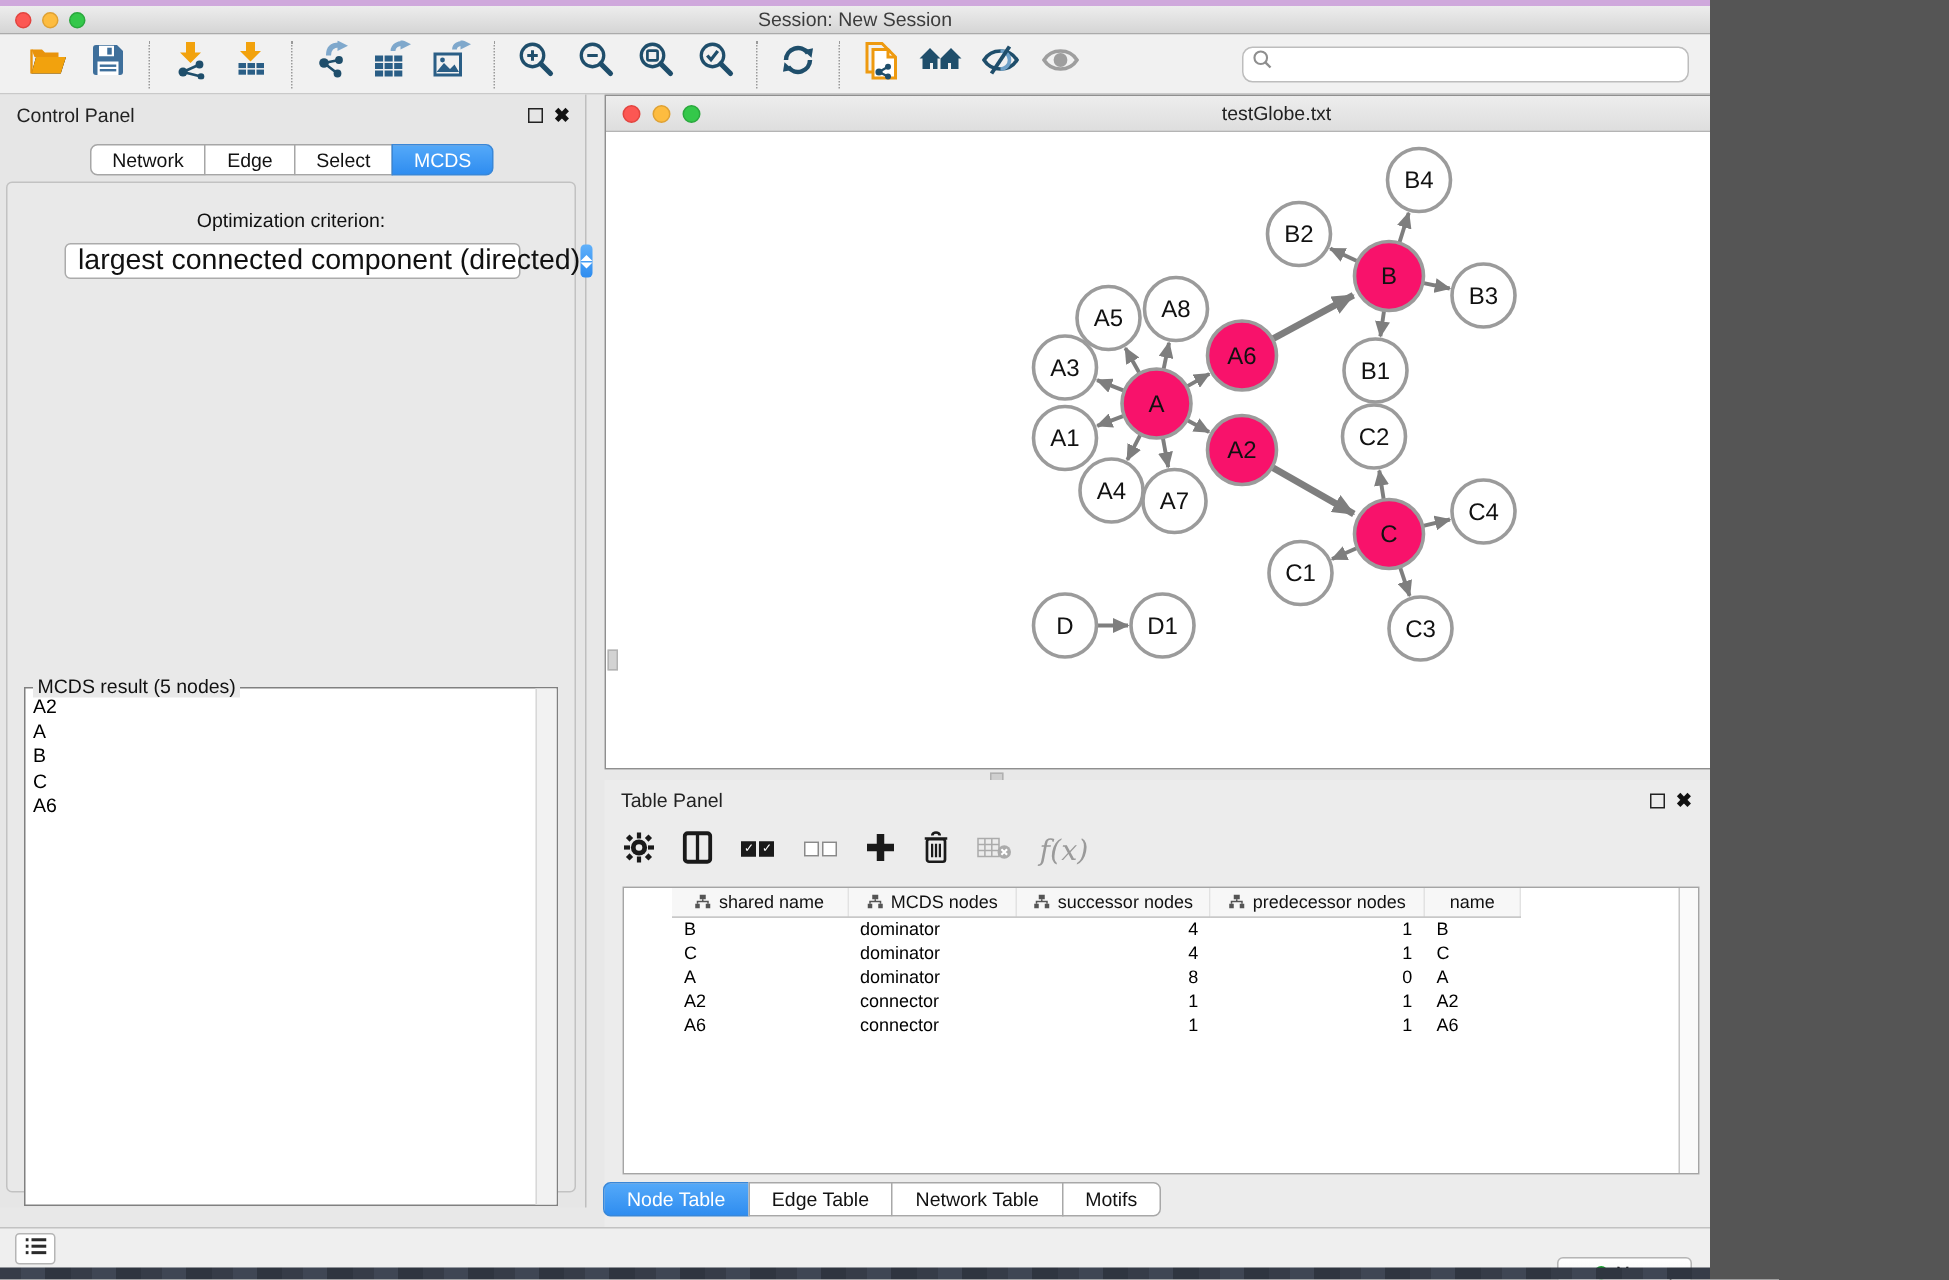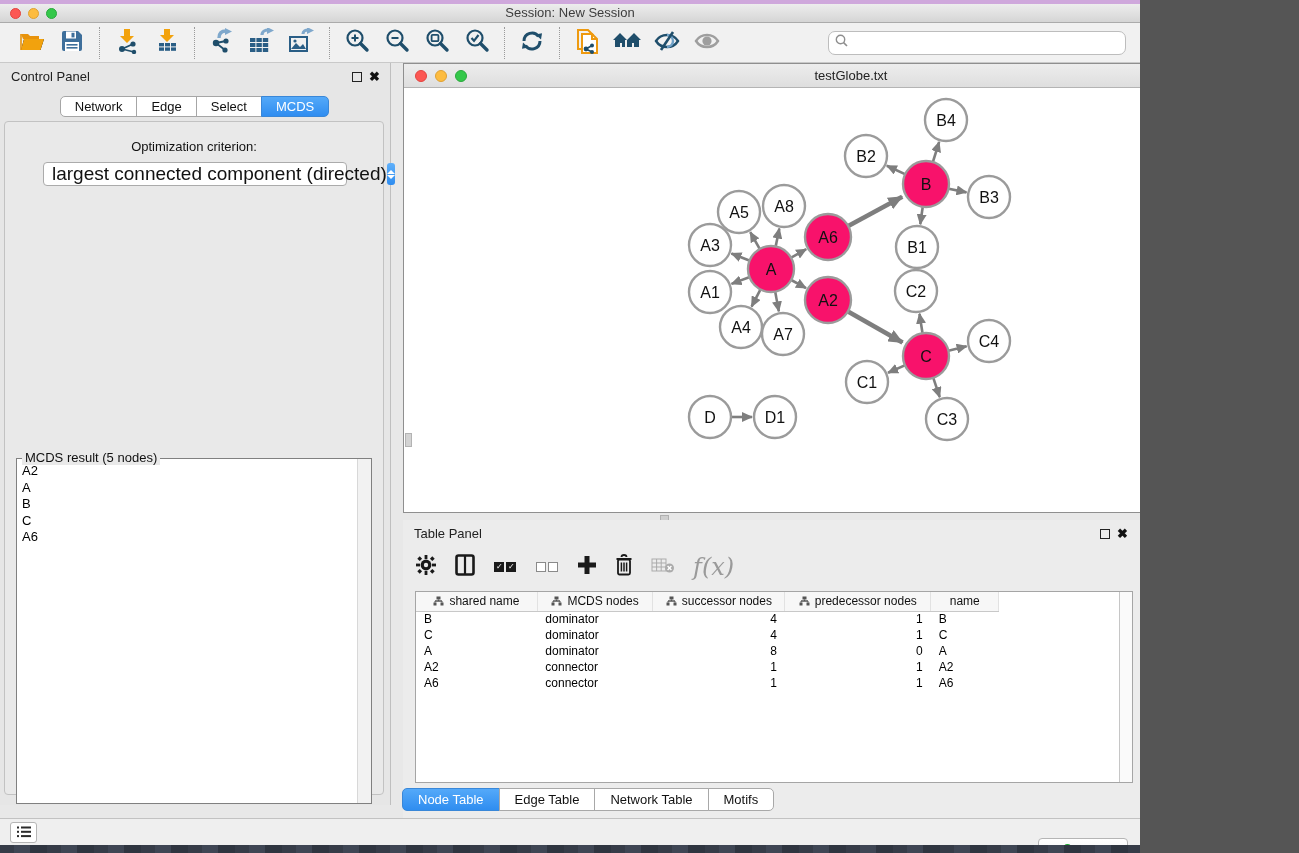--- a/index.html
+++ b/index.html
@@ -81,27 +81,27 @@
     background:repeating-linear-gradient(135deg, transparent 0 2px, #ADADAD 2px 3px); }
   #splitter-handle { position:absolute; left:660px; top:515px; width:9px; height:6px;
     background:#CFCFCF; border:1px solid #B0B0B0; }
 
   
   #table-panel { position:absolute; left:403px; top:520px; right:0; bottom:35px; background:#ECECEC; }
   #table-panel .ph-float { right:30px; } #table-panel .ph-close { right:12px; }
   #tp-toolbar { position:absolute; left:12px; top:30px; right:8px; height:34px; display:flex;
     align-items:center; gap:18px; }
   .tp-ico { display:flex; align-items:center; justify-content:center; height:26px; }
-  #fx-label { font-family:"DejaVu Serif", serif; font-style:italic; font-size:24px; color:#9A9A9A; }
+  #fx-label { font-family:"DejaVu Serif", serif; font-style:italic; font-size:19px; color:#9A9A9A; }
   .chk { width:10px; height:10px; border:1.5px solid #1A1A1A; display:inline-block; margin:0 1px;
     position:relative; background:#fff; }
   .chk.on { background:#1A1A1A; }
   .chk.on::after { content:"✓"; color:#fff; font-size:8px; position:absolute; left:1px; top:-1px; }
   #tbl-wrap { position:absolute; left:12px; top:71px; right:7px; height:192px; background:#fff;
-    border:1px solid #A5A5A5; }
+    border:1px solid #A5A5A5;padding-left:32px; }
   #tbl { border-collapse:collapse; font-size:12px; table-layout:fixed; }
   #tbl th { background:#F7F7F7; border-right:1px solid #E2E2E2; border-bottom:1px solid #C8C8C8;
     font-weight:normal; height:19px; text-align:center; color:#111; overflow:hidden; white-space:nowrap;}
   #tbl th .col-ico { margin-right:5px; vertical-align:-1px; }
   #tbl td { height:16px; padding:0 8px; color:#000; white-space:nowrap; overflow:hidden; }
   #tbl td.num { text-align:right; }
   #tbl-scroll { position:absolute; right:0; top:0; bottom:0; width:13px; background:#FAFAFA;
     border-left:1px solid #C6C6C6; }
   #table-tabs { position:absolute; left:0; right:0; top:268px; display:flex; }
   .seg { height:23px; line-height:22px; padding:0 15px; font-size:13px; background:#fff;

